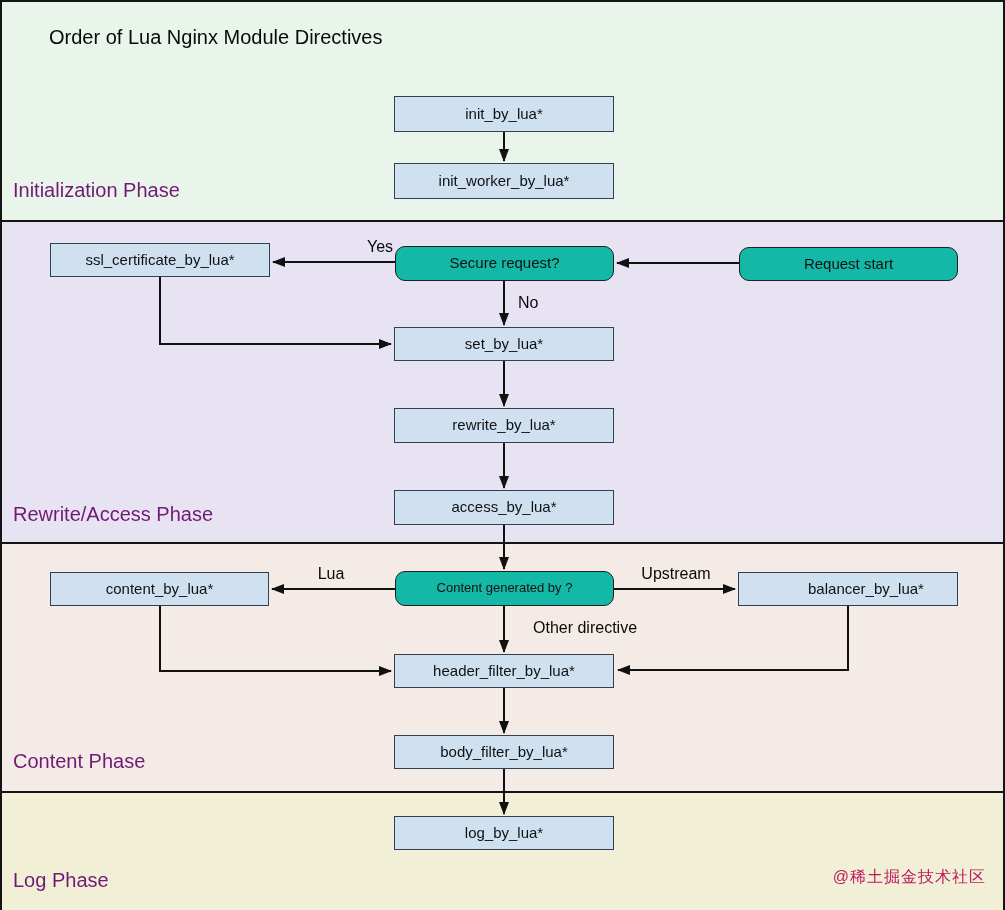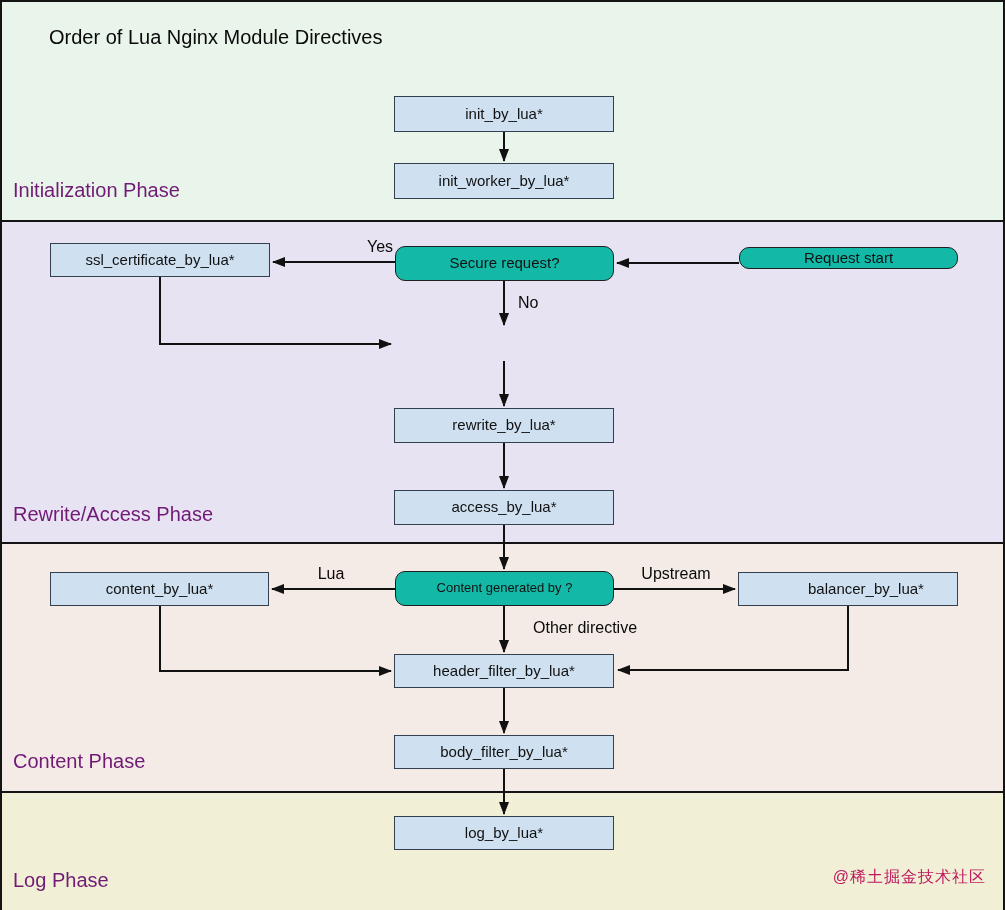--- a/index.html
+++ b/index.html
@@ -92,22 +92,25 @@
   </div>
   <div class="node directive" style="left:392px;top:161px;width:220px;height:36px;">
     <span>init_worker_by_lua*</span>
   </div>
   <div class="node directive" style="left:48px;top:241px;width:220px;height:34px;">
     <span>ssl_certificate_by_lua*</span>
   </div>
   <div class="node decision" style="left:393px;top:244px;width:219px;height:35px;">
     <span>Secure request?</span>
   </div>
-  <div class="node decision" style="left:737px;top:245px;width:219px;height:22px;">
+  <div class="node decision" style="left:737px;top:245px;width:219px;height:34px;">
     <span>Request start</span>
+  </div>
+  <div class="node directive" style="left:392px;top:325px;width:220px;height:34px;">
+    <span>set_by_lua*</span>
   </div>
   <div class="node directive" style="left:392px;top:406px;width:220px;height:35px;">
     <span>rewrite_by_lua*</span>
   </div>
   <div class="node directive" style="left:392px;top:488px;width:220px;height:35px;">
     <span>access_by_lua*</span>
   </div>
   <div class="node directive" style="left:48px;top:570px;width:219px;height:34px;justify-content:center;">
     <span>content_by_lua*</span>
   </div>

